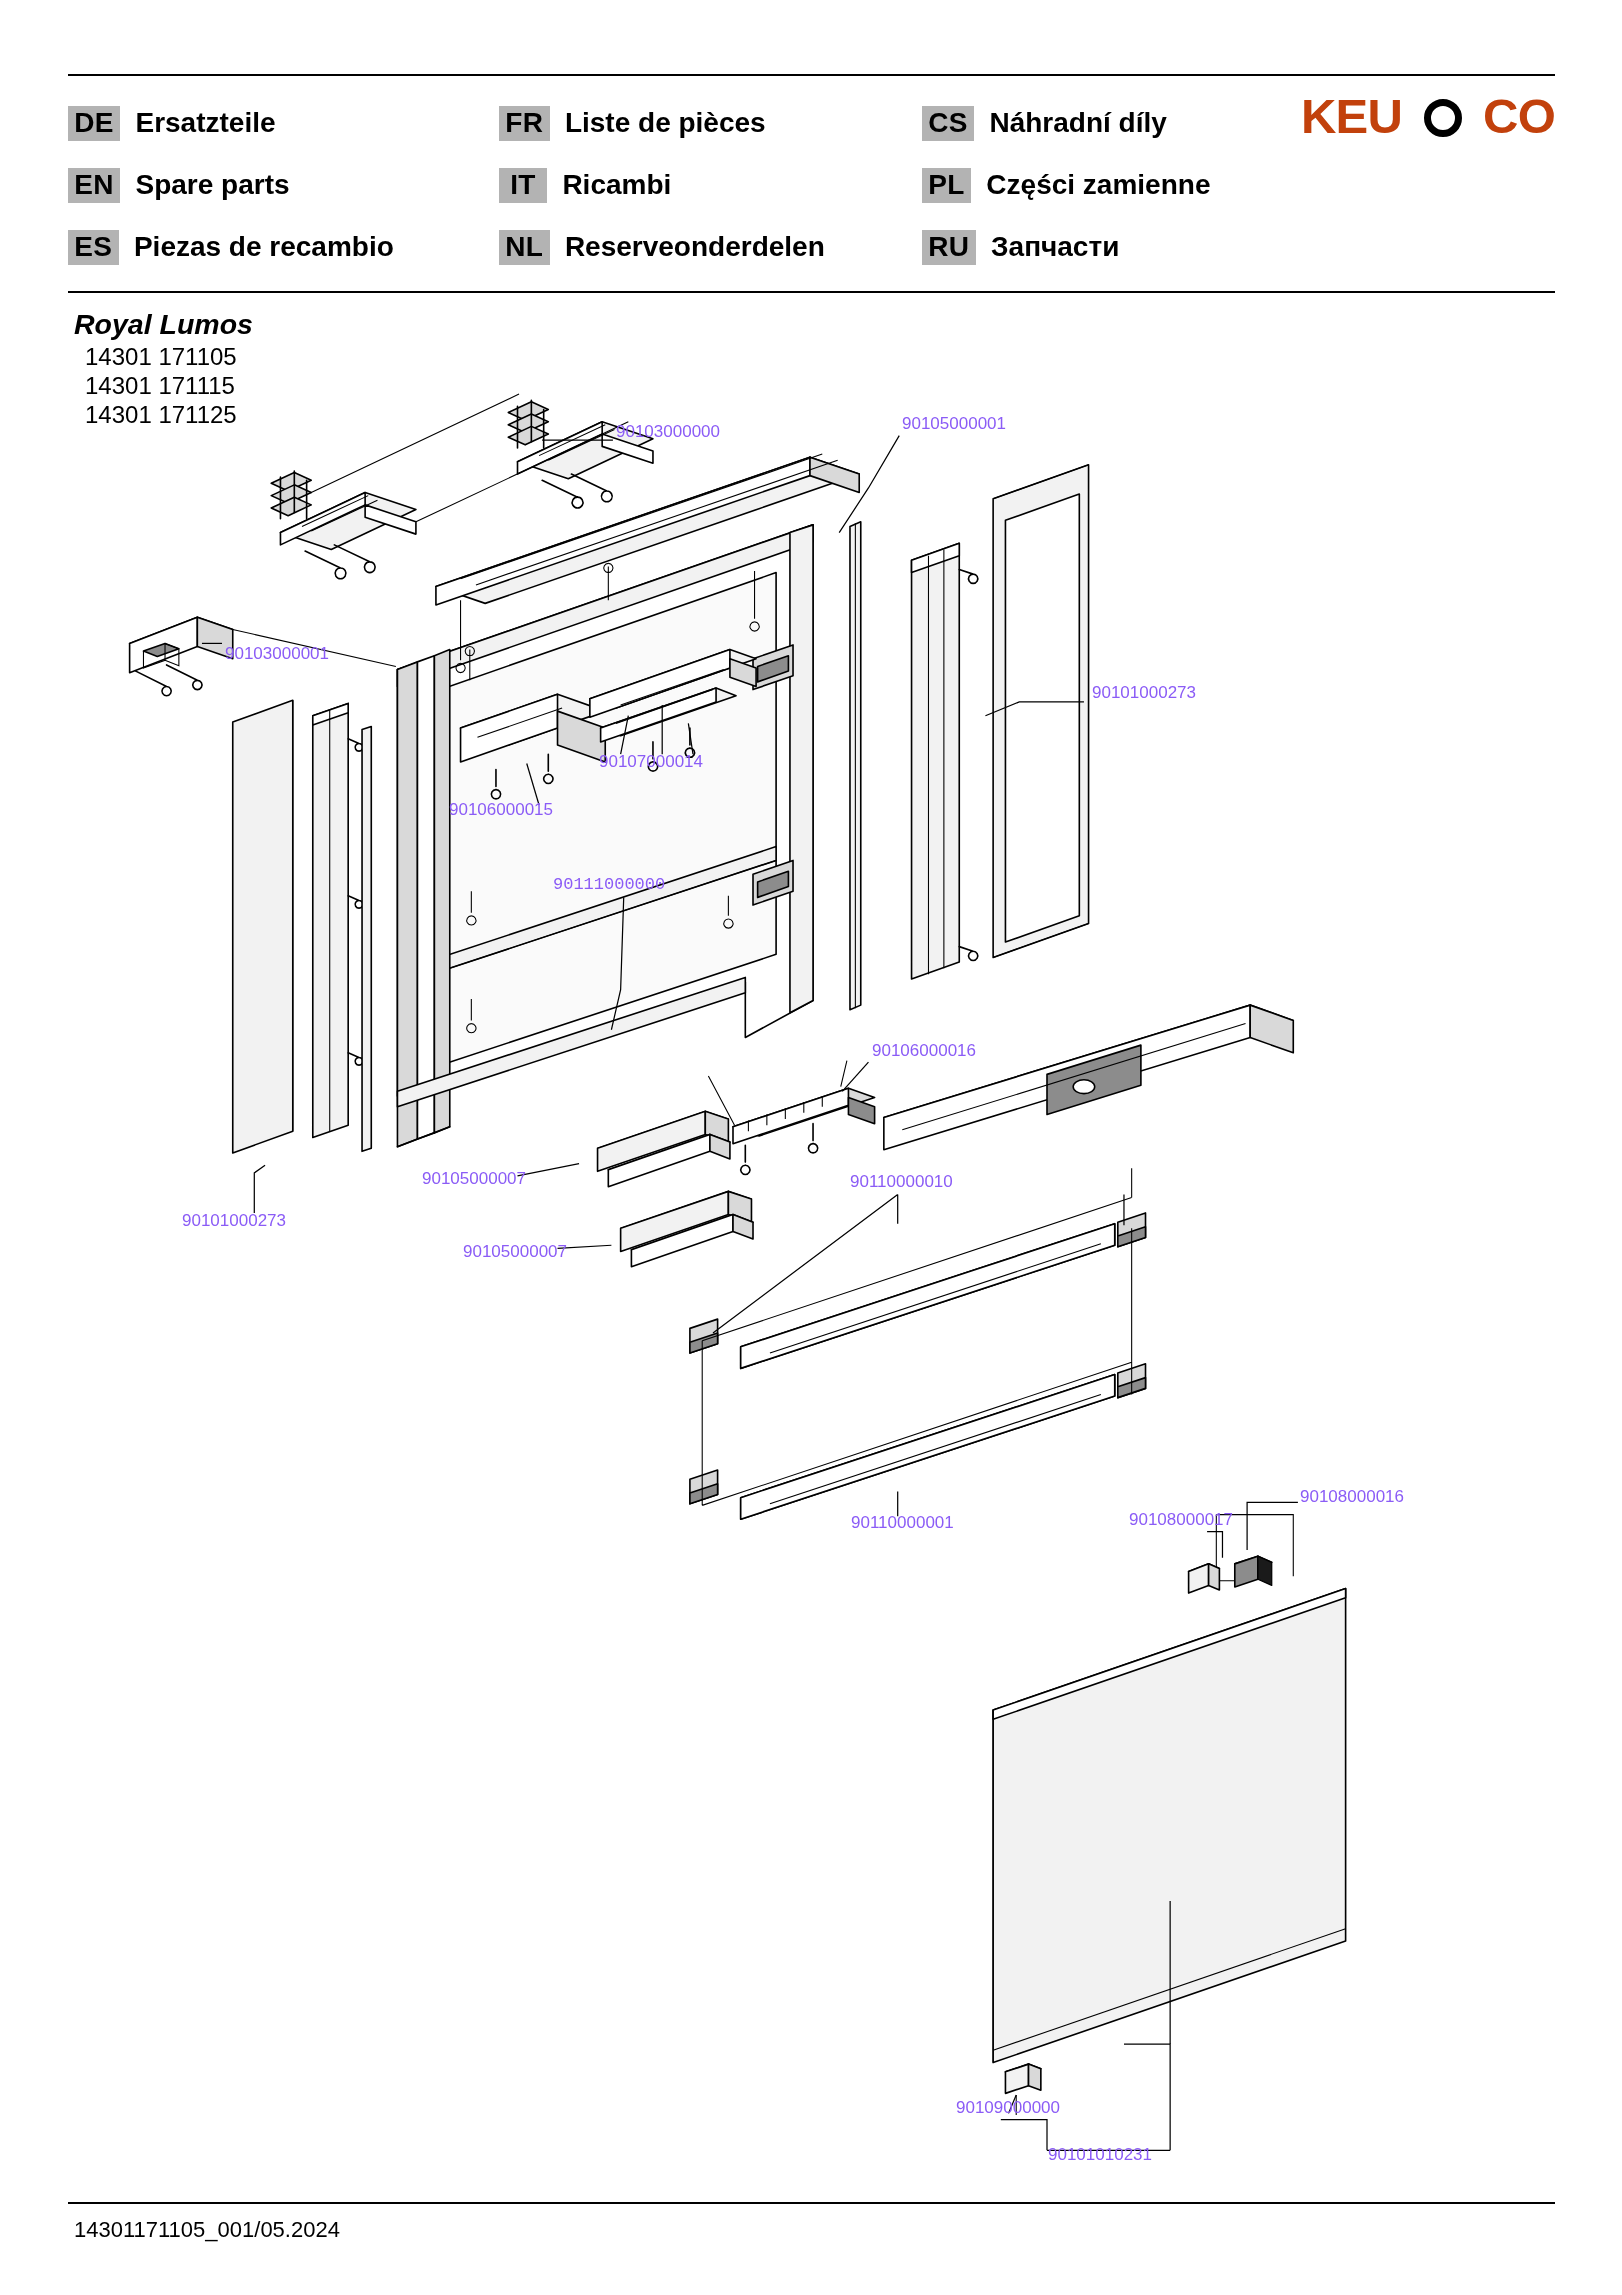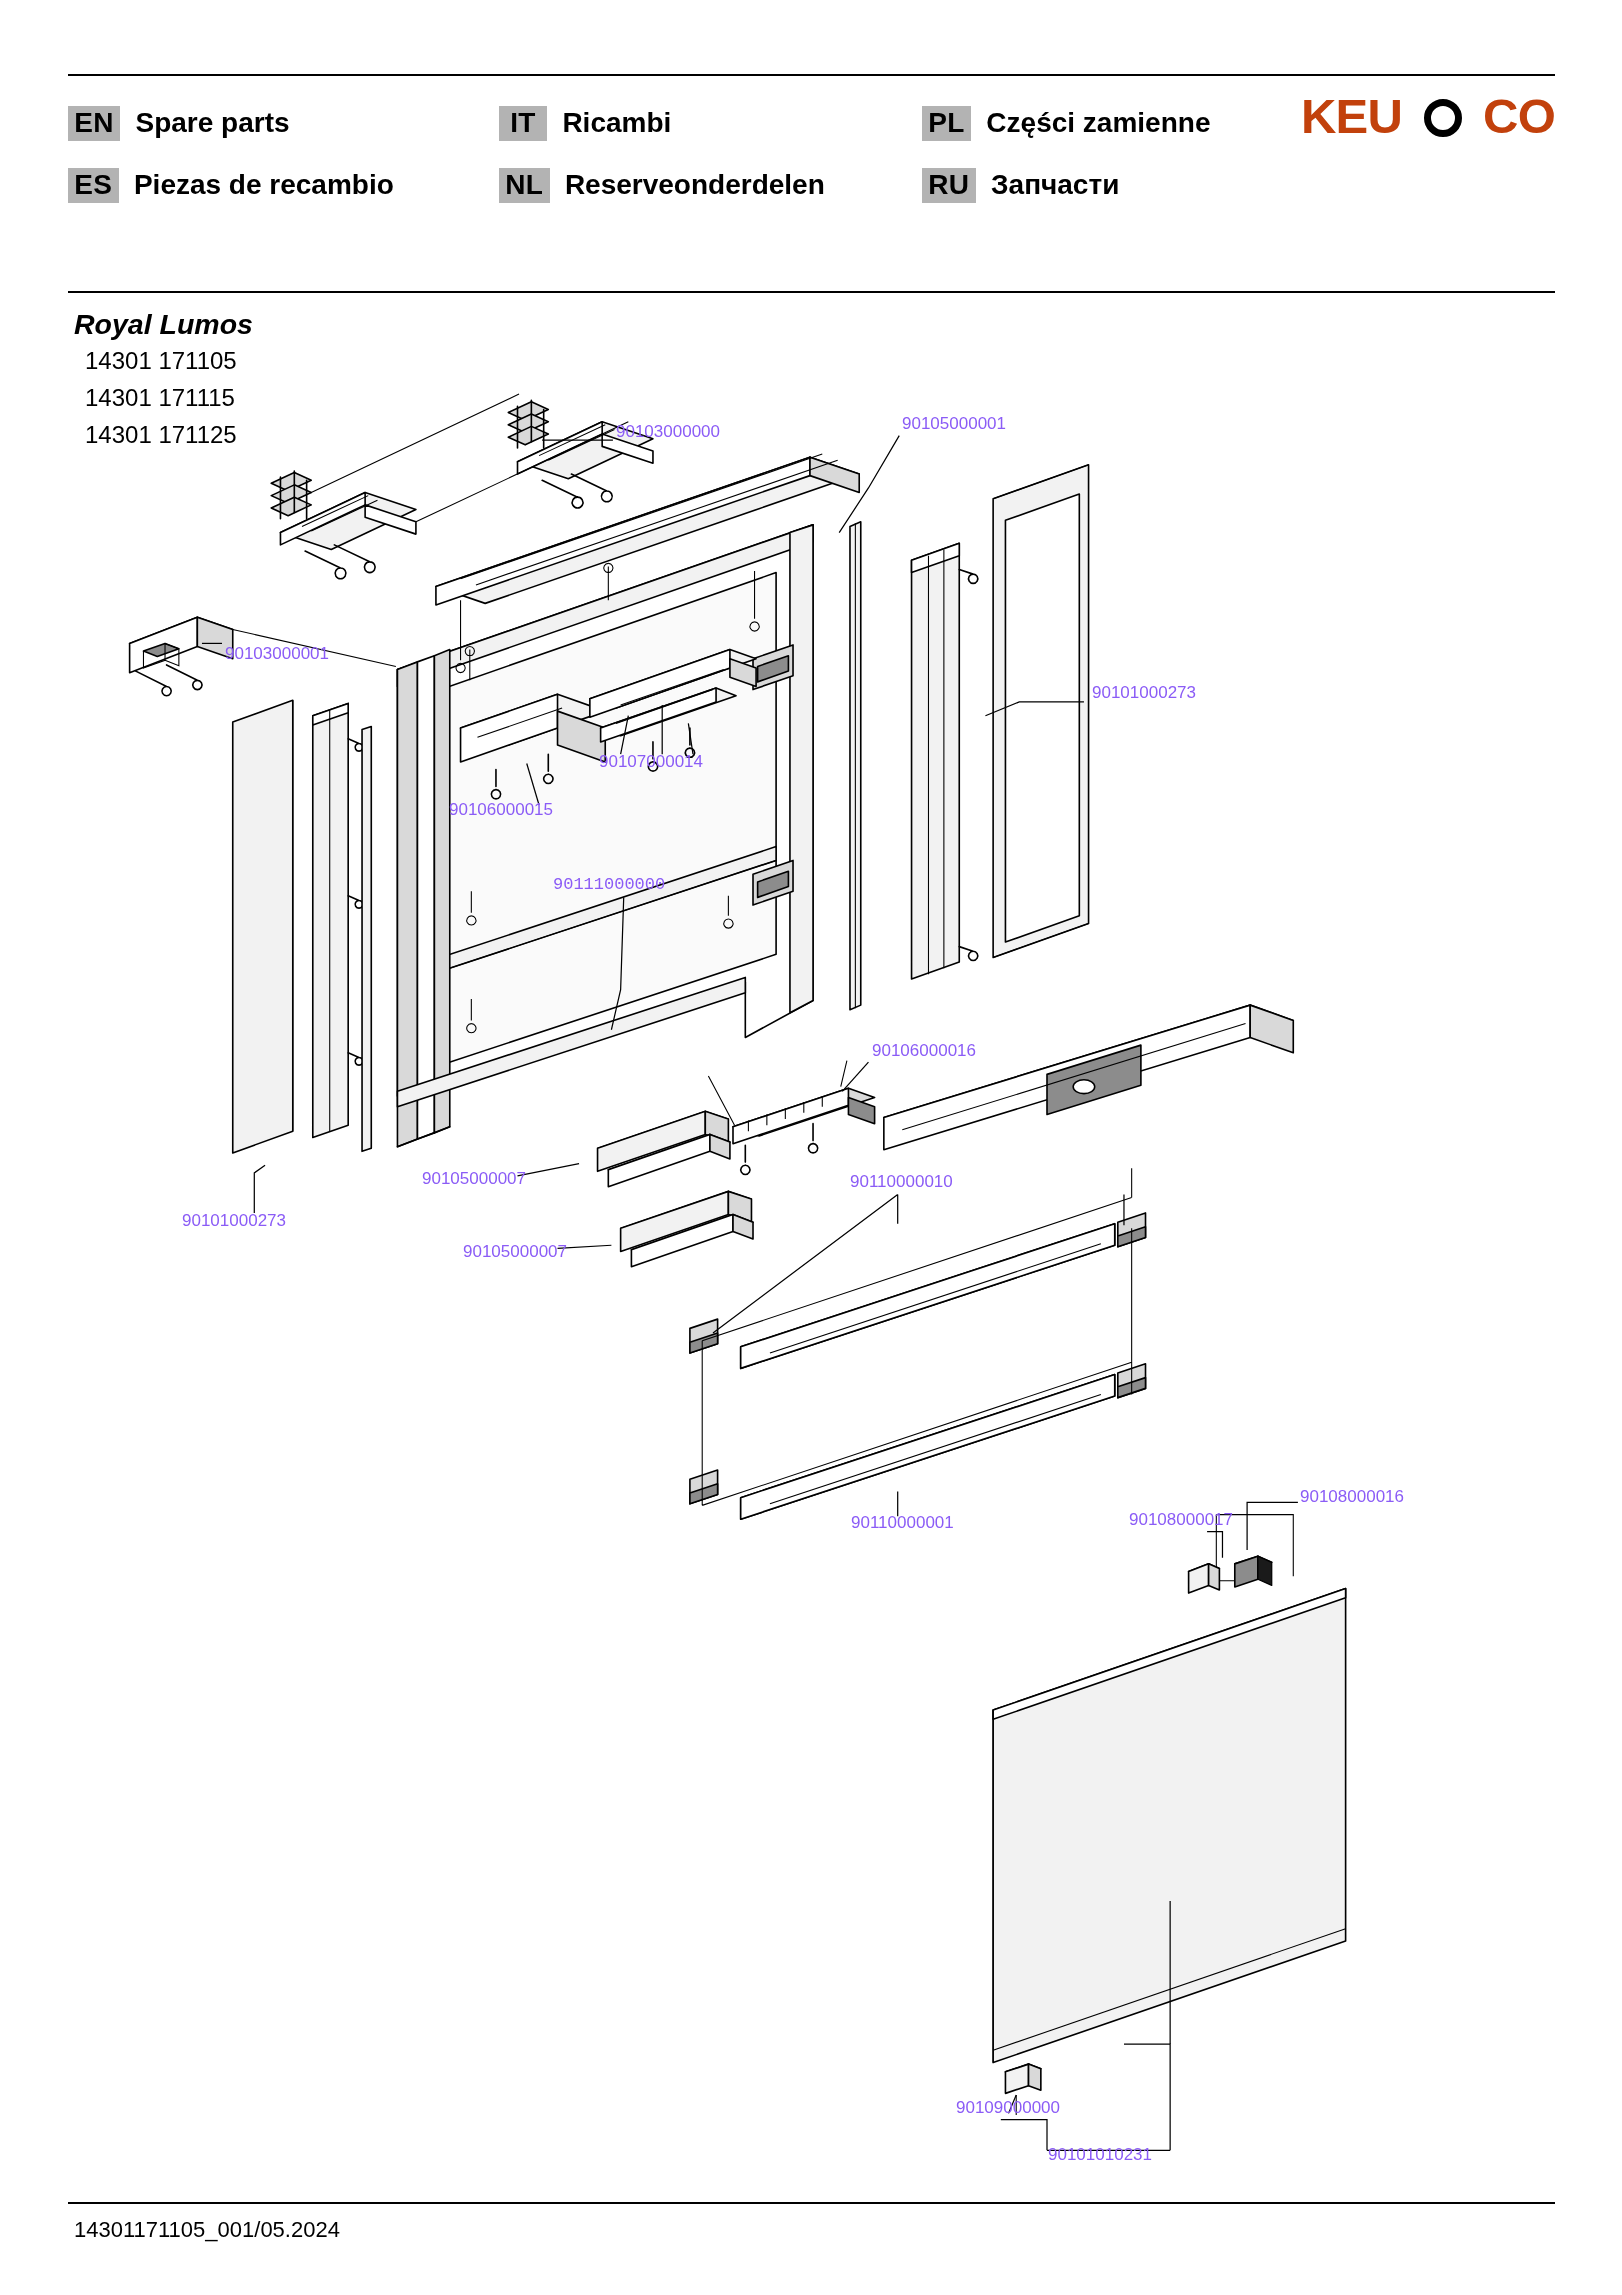--- a/index.html
+++ b/index.html
@@ -95,21 +95,21 @@
     position: absolute;
     left: 74px; top: 308px;
     font-size: 28.5px;
     font-weight: bold;
     font-style: italic;
   }
   .artnos {
     position: absolute;
     left: 85px; top: 342px;
     font-size: 24px;
-    line-height: 37px;
+    line-height: 29px;
   }
 
   
   .footer {
     position: absolute;
     left: 74px; top: 2217px;
     font-size: 22px;
   }
 
   
@@ -129,20 +129,34 @@
 </head>
 <body>
 
 <div class="page">
 
   <div class="rule" id="rule-top"></div>
   <div class="rule" id="rule-mid"></div>
   <div class="rule" id="rule-bottom"></div>
 
   <div class="lang-table">
+    <div class="lang-row">
+      <div class="lang-cell c1">
+        <span class="lang-code">DE</span>
+        <span class="lang-name">Ersatzteile</span>
+      </div>
+      <div class="lang-cell c2">
+        <span class="lang-code">FR</span>
+        <span class="lang-name">Liste de pièces</span>
+      </div>
+      <div class="lang-cell c3">
+        <span class="lang-code">CS</span>
+        <span class="lang-name">Náhradní díly</span>
+      </div>
+    </div>
     <div class="lang-row">
       <div class="lang-cell c1">
         <span class="lang-code">EN</span>
         <span class="lang-name">Spare parts</span>
       </div>
       <div class="lang-cell c2">
         <span class="lang-code">IT</span>
         <span class="lang-name">Ricambi</span>
       </div>
       <div class="lang-cell c3">

